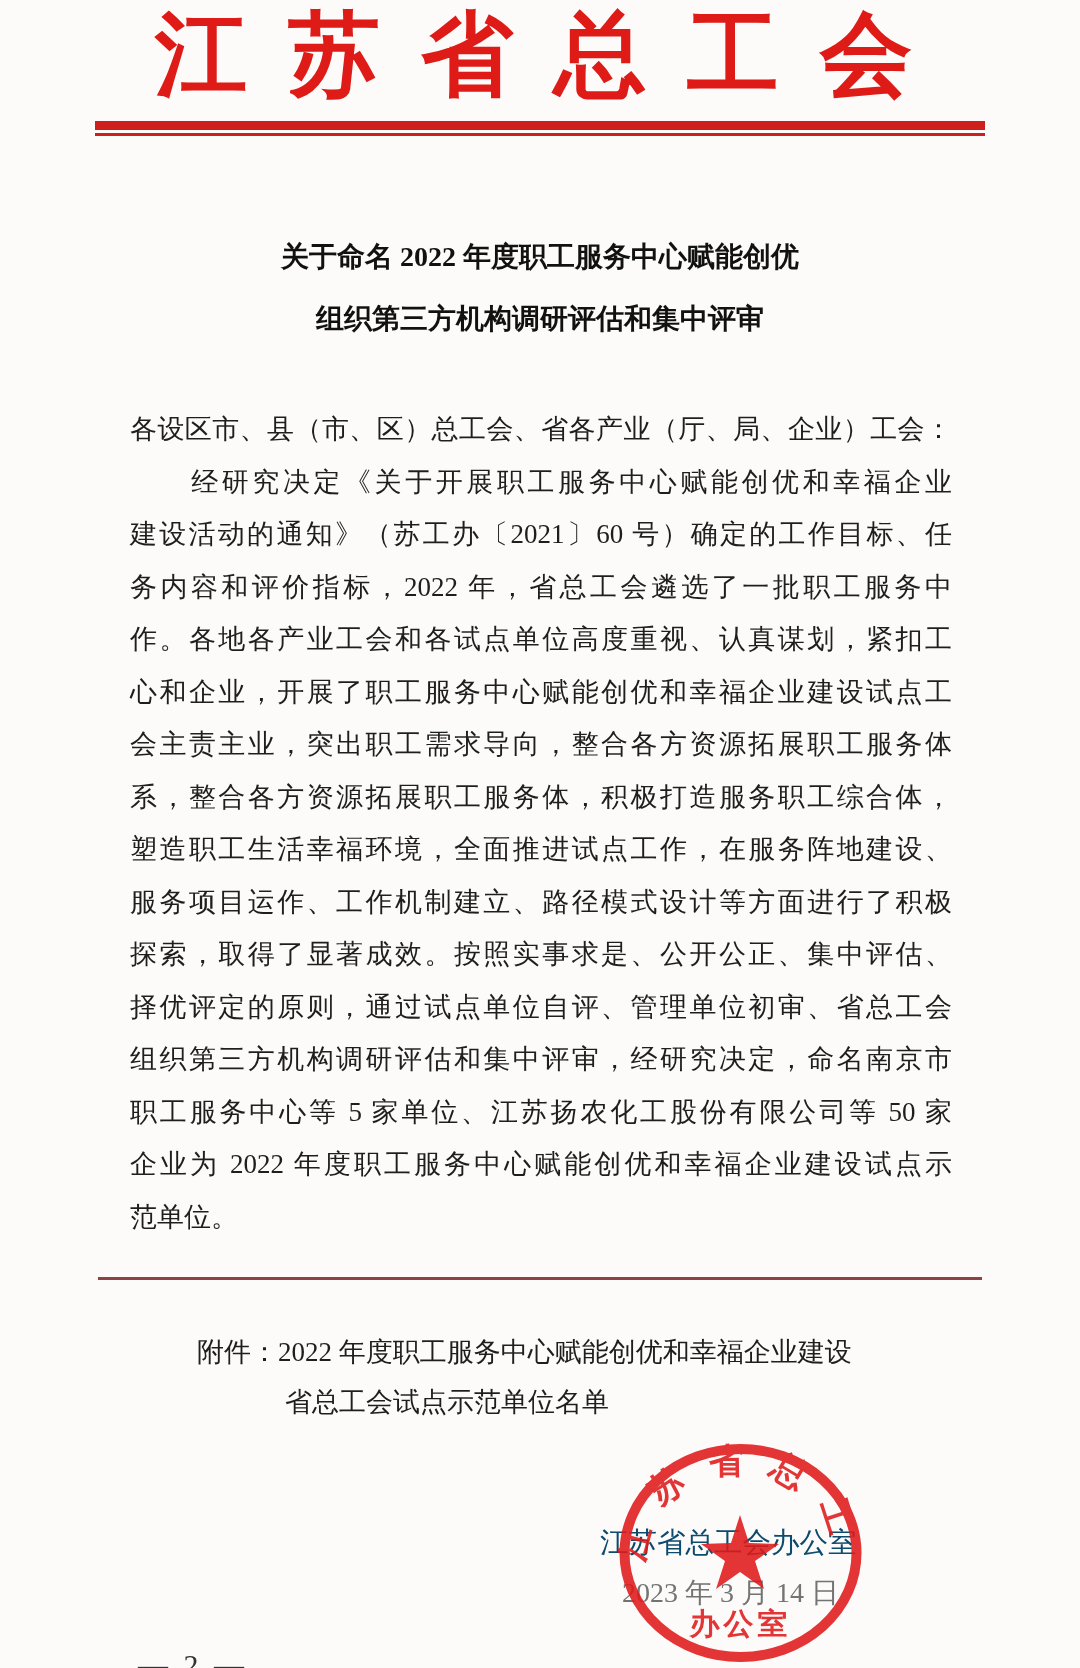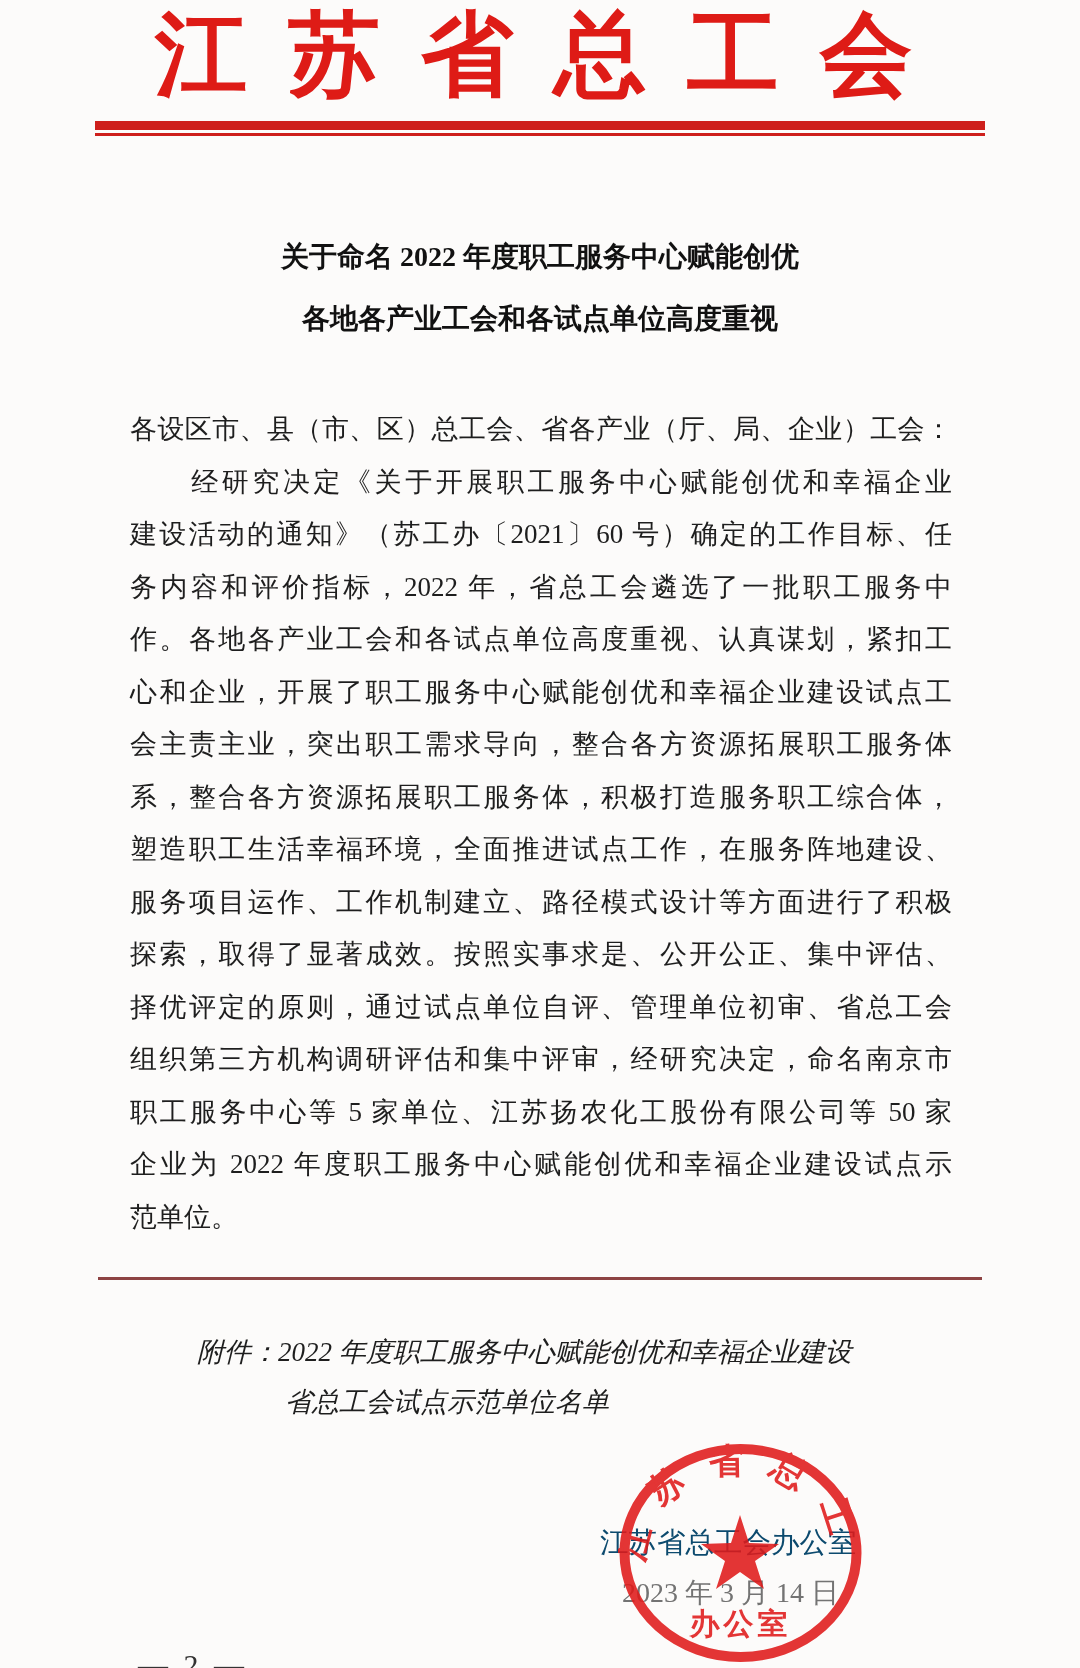--- a/index.html
+++ b/index.html
@@ -30,21 +30,21 @@
     font-size:27px;line-height:52.5px;
   }
   .body-line{
     text-align:justify;text-align-last:justify;
     height:52.5px;overflow:visible;white-space:nowrap;
   }
   .body-line.last{text-align-last:left;}
   .separator{position:absolute;left:98px;width:884px;top:1277px;height:3px;background:#8d4343;}
   .attachment{
     position:absolute;left:197px;top:1327px;
-    font-size:27px;line-height:50px;font-style:italic;
+    font-size:27px;line-height:50px;
   }
   .attachment .att-line2{padding-left:88px;}
   .office-line{
     position:absolute;left:600px;top:1524px;
     font-size:28.5px;white-space:nowrap;color:#0c4a6e;
   }
   .date-line{
     position:absolute;left:622px;top:1574px;
     font-size:28px;white-space:nowrap;color:#737373;
   }
@@ -62,21 +62,21 @@
 
 <div class="page">
 
   <div class="masthead">江苏省总工会</div>
 
   <div class="rule-thick"></div>
   <div class="rule-thin"></div>
 
   <div class="doc-title">
     <div>关于命名 2022 年度职工服务中心赋能创优</div>
-    <div>各地各产业工会和各试点单位高度重视</div>
+    <div>组织第三方机构调研评估和集中评审</div>
   </div>
 
   <div class="body-block">
     <div class="body-line">各设区市、县（市、区）总工会、省各产业（厅、局、企业）工会：</div>
     <div class="body-line">　　经研究决定《关于开展职工服务中心赋能创优和幸福企业</div>
     <div class="body-line">建设活动的通知》（苏工办〔2021〕60 号）确定的工作目标、任</div>
     <div class="body-line">务内容和评价指标，2022 年，省总工会遴选了一批职工服务中</div>
     <div class="body-line">作。各地各产业工会和各试点单位高度重视、认真谋划，紧扣工</div>
     <div class="body-line">心和企业，开展了职工服务中心赋能创优和幸福企业建设试点工</div>
     <div class="body-line">会主责主业，突出职工需求导向，整合各方资源拓展职工服务体</div>

